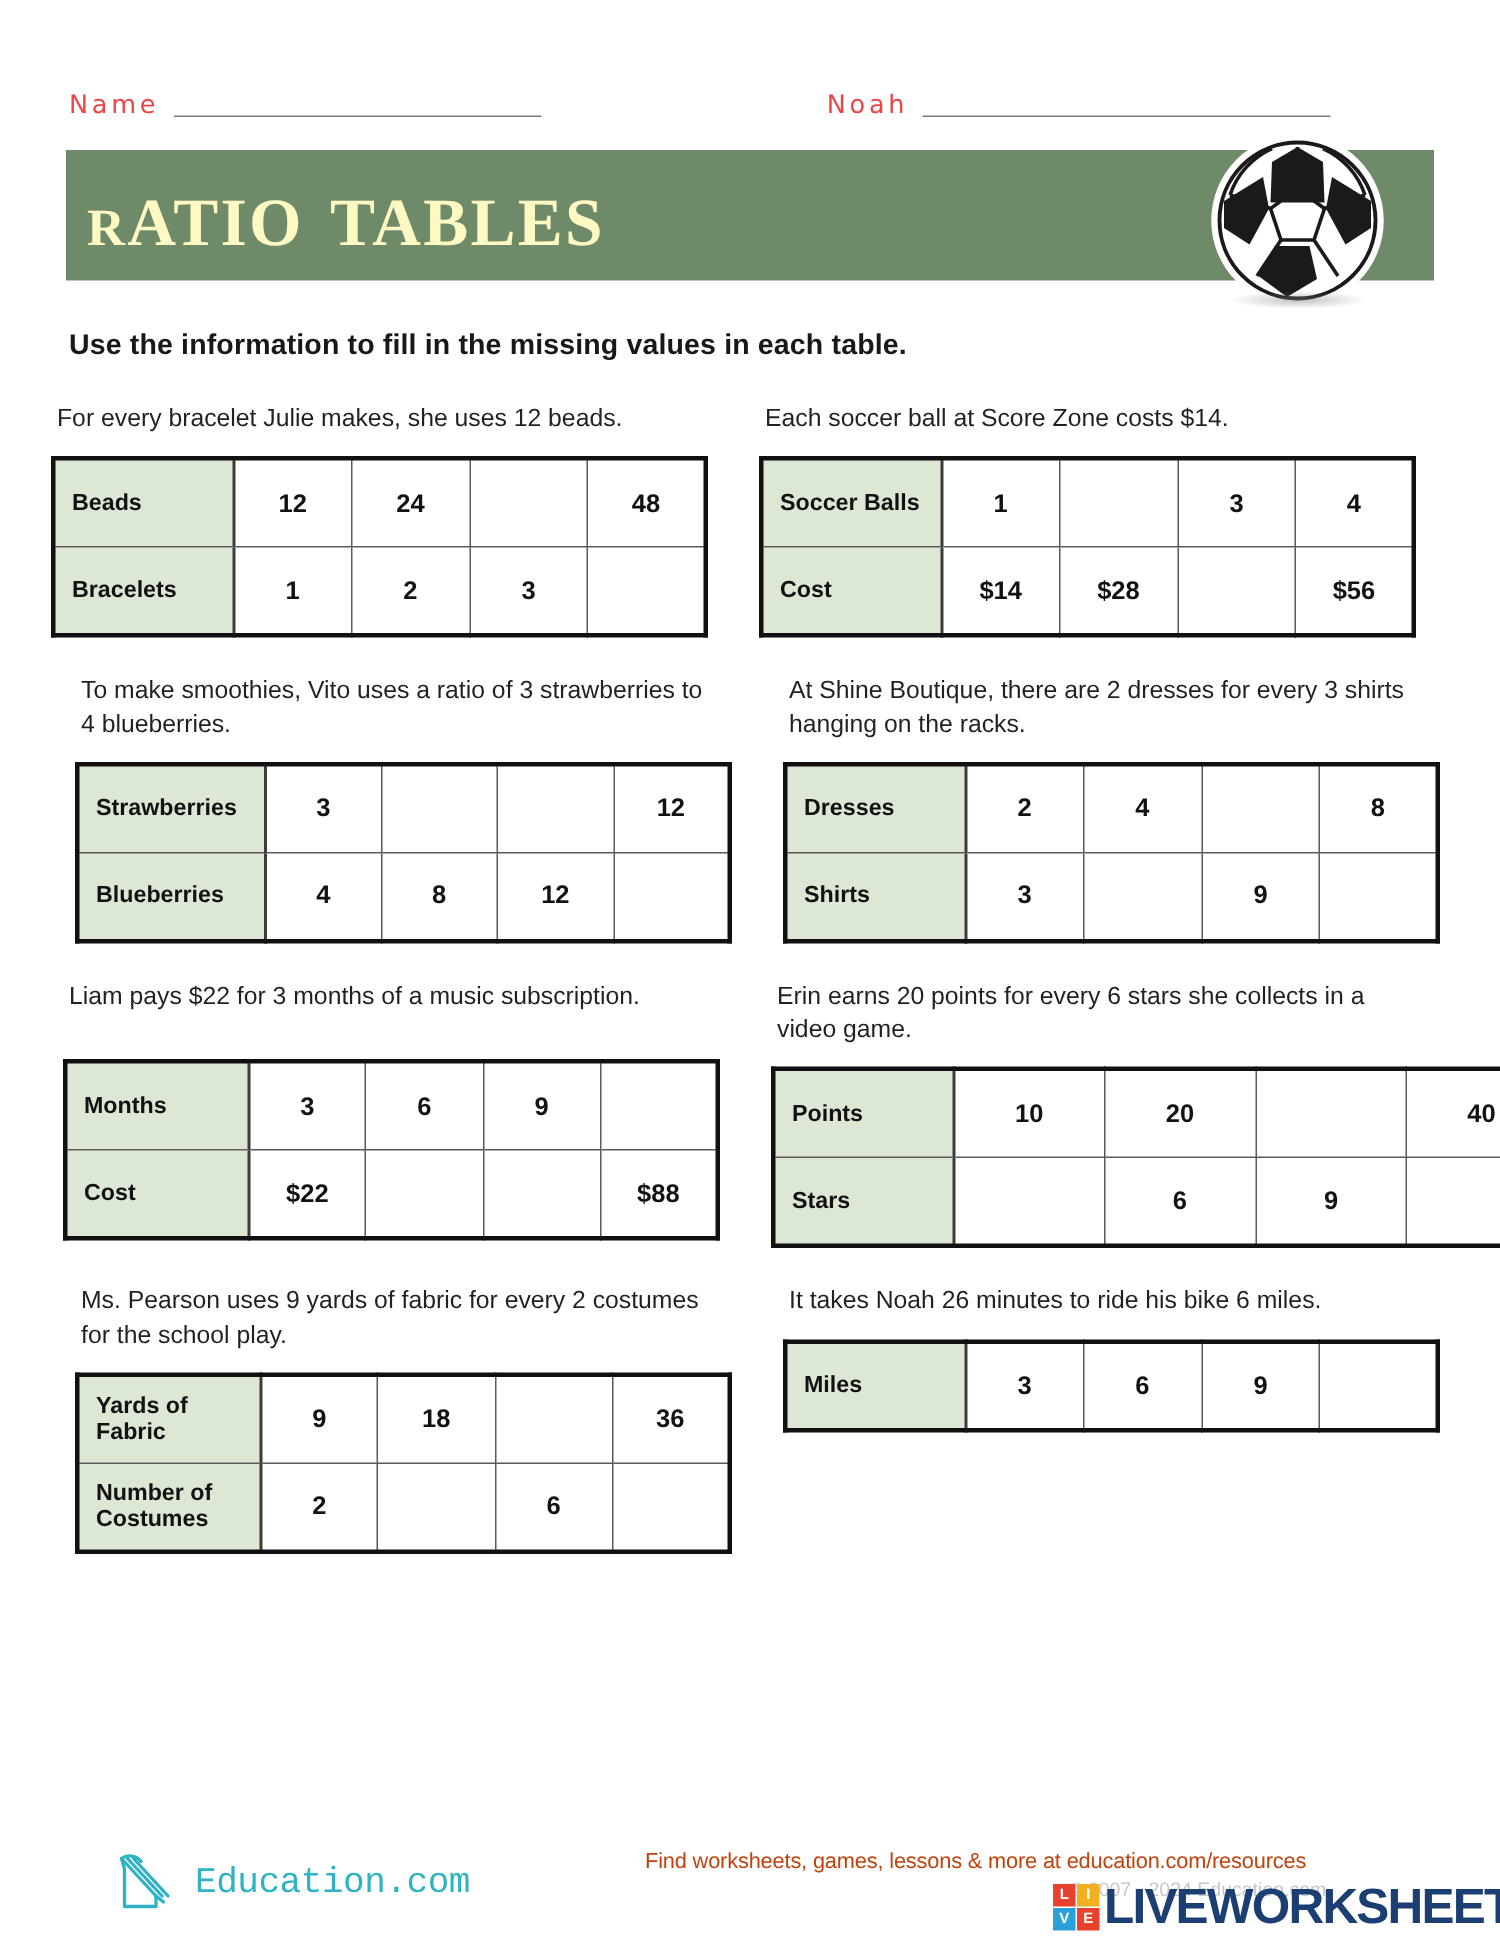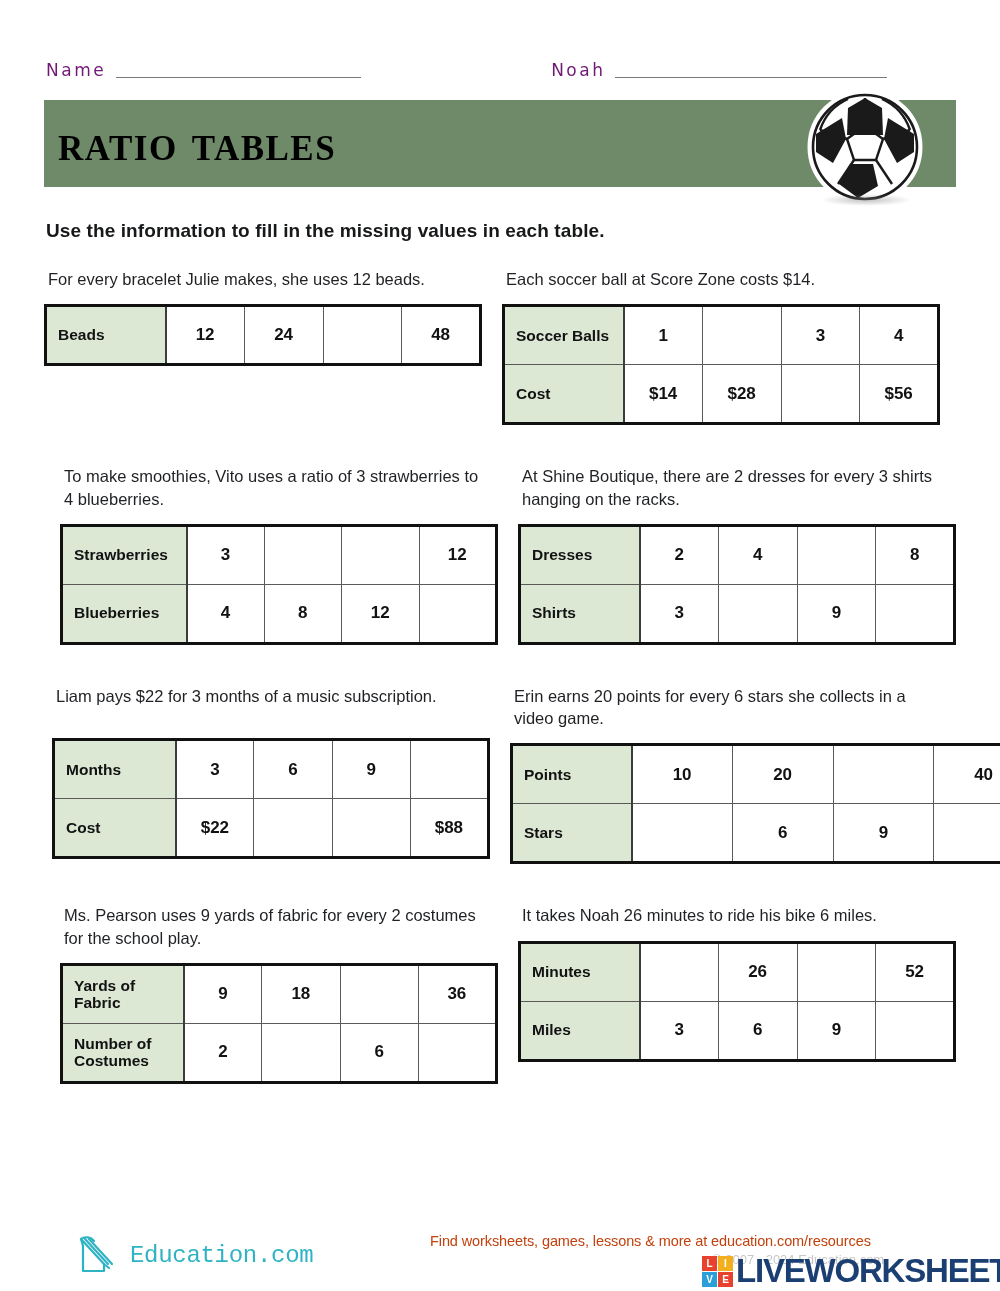--- a/index.html
+++ b/index.html
@@ -24,21 +24,21 @@
     left: 46px;
     right: 46px;
     height: 34px;
     display: flex;
     align-items: flex-end;
   }
   .nd-group { display: flex; align-items: flex-end; }
   .nd-label {
     font-size: 17px;
     letter-spacing: 2.5px;
-    color: #701a75;
+    color: #ef4444;
     font-family: "DejaVu Sans", sans-serif;
     font-weight: 400;
     line-height: 1;
     padding-bottom: 3px;
   }
   .nd-line {
     border-bottom: 1.5px solid #7a7a7a;
     height: 1px;
     margin-left: 10px;
     margin-bottom: 4px;
@@ -54,24 +54,24 @@
     left: 44px;
     width: 912px;
     height: 87px;
     background: #6e8a68;
   }
   .banner-title {
     position: absolute;
     left: 14px;
     top: 50%;
     transform: translateY(-52%);
-    color: #000000;
+    color: #fef9c3;
     font-family: "Liberation Serif", serif;
     font-weight: bold;
-    font-size: 50px;
+    font-size: 64px;
     letter-spacing: 1.5px;
     font-variant: small-caps;
     text-transform: lowercase;
     white-space: nowrap;
   }
   .banner-title::first-letter { font-size: 50px; }
 
   
   .ball-wrap {
     position: absolute;
@@ -97,27 +97,26 @@
     font-size: 19px;
     font-weight: bold;
     color: #16181a;
     letter-spacing: 0.1px;
   }
 
   
   .grid {
     position: absolute;
     top: 268px;
-    left: 44px;
+    left: 34px;
     width: 914px;
     display: grid;
     grid-template-columns: 442px 442px;
     column-gap: 30px;
     row-gap: 0px;
-    gap: 16px;
   }
   .cellblock { margin-bottom: 24px; }
   .prompt {
     font-size: 16.5px;
     line-height: 1.35;
     color: #1f2124;
     margin: 0 0 14px 4px;
     max-width: 420px;
   }
   .rt-wrap { }
@@ -285,20 +284,27 @@
     <div class="rt-wrap">
       <table class="rt t-beads">
         <tbody>
             <tr>
           <td class="hdr c-h">Beads</td>
           <td>12</td>
           <td>24</td>
           <td></td>
           <td>48</td>
         </tr>
+        <tr>
+          <td class="hdr c-h">Bracelets</td>
+          <td>1</td>
+          <td>2</td>
+          <td>3</td>
+          <td></td>
+        </tr>
       </tbody>
         </table>
     </div>
   </div>
 
   <div class="cellblock">
     <p class="prompt">Each soccer ball at Score Zone costs $14.</p>
     <div class="rt-wrap">
       <table class="rt t-soccer">
         <tbody>
@@ -439,27 +445,20 @@
       </tbody>
         </table>
     </div>
   </div>
 
   <div class="cellblock indent-1">
     <p class="prompt">It takes Noah 26 minutes to ride his bike 6 miles.</p>
     <div class="rt-wrap">
       <table class="rt t-bike">
         <tbody>
-            <tr>
-          <td class="hdr c-h">Minutes</td>
-          <td></td>
-          <td>26</td>
-          <td></td>
-          <td>52</td>
-        </tr>
         <tr>
           <td class="hdr c-h">Miles</td>
           <td>3</td>
           <td>6</td>
           <td>9</td>
           <td></td>
         </tr>
       </tbody>
         </table>
     </div>

